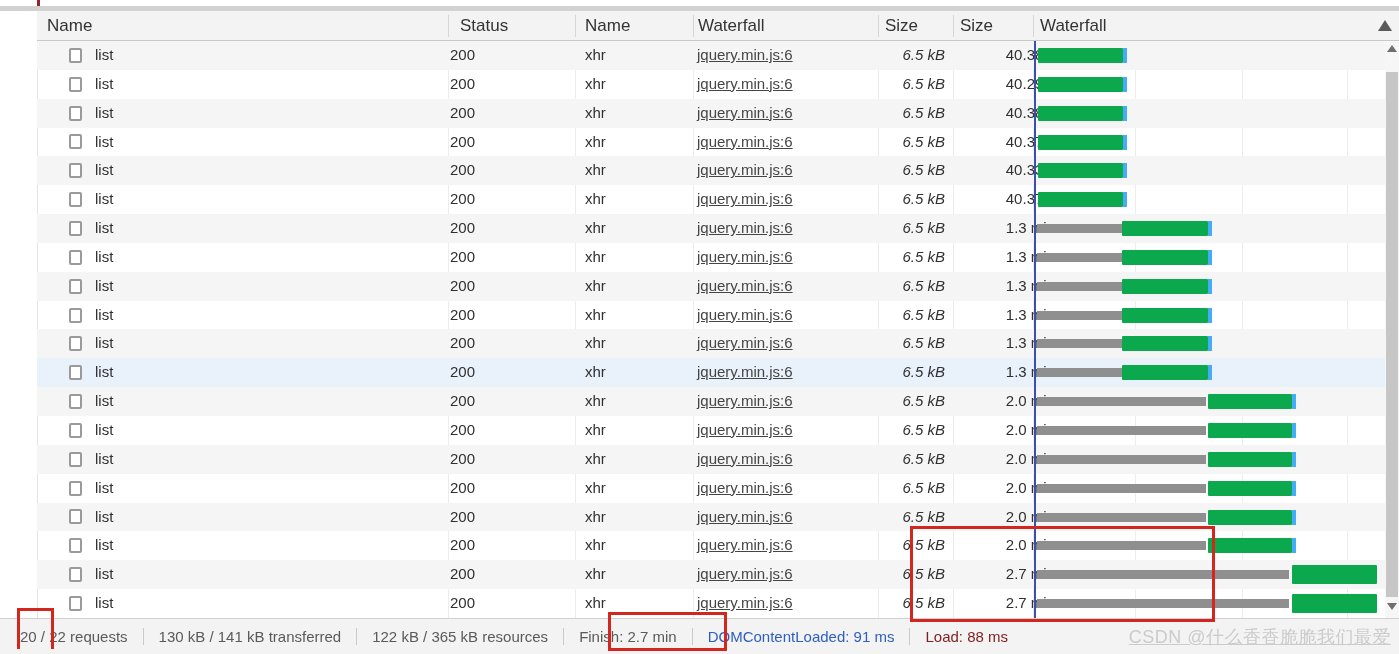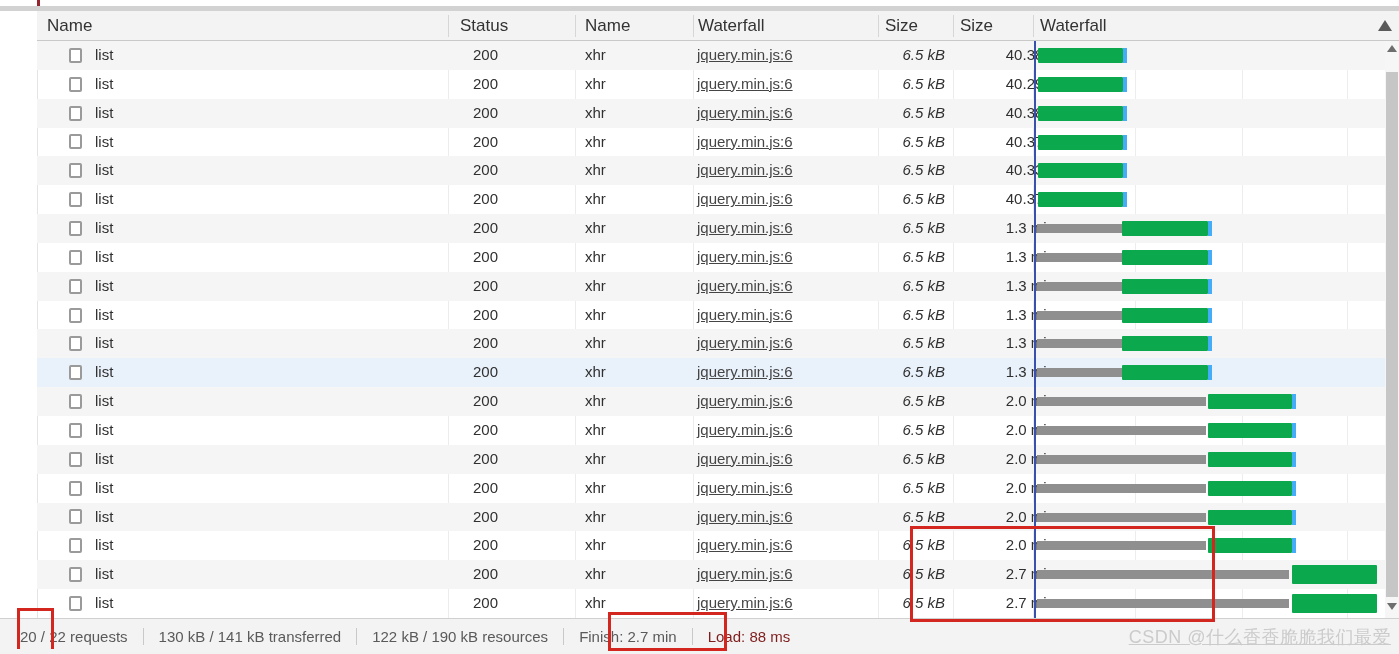--- a/index.html
+++ b/index.html
@@ -28,21 +28,21 @@
   .dcl-line { position:absolute; top:0; width:2px; height:577px; z-index:3; }
   .edge { position:absolute; top:0; width:1px; height:577px; background:#e4e4e4; }
 
   .row { position:relative; width:1348px; height:28.85px; }
   .row.stripe { background:#f5f5f5; }
   .row.hl { background:#e9f1fb; }
   .cell { position:absolute; top:0; height:28.85px; line-height:28.85px; white-space:nowrap; }
   .c-name   { left:10px; display:flex; align-items:center;padding-left:22px; }
   .checkbox { width:13px; height:15px; border:2px solid #9a9a9a; border-radius:2px;
               background:#fff; margin-right:13px; flex:0 0 auto; }
-  .c-status { left:436px;text-align:center; }
+  .c-status { left:413px;text-align:center; }
   .c-type   { left:548px; }
   .c-init   { left:660px; }
   .c-init span { text-decoration:underline; color:#454545; }
   .c-size   { left:841px; width:67px; text-align:right;font-style:italic; }
   .c-time   { left:916px; width:102px; text-align:right; }
 
   .wf-bar { position:absolute; z-index:2; }
   .wf-green { background:var(--green); top:7px;  height:15px; border-radius:1px; }
   .wf-gray  { background:var(--graybar); top:10px; height:9px; }
   .wf-cap   { background:var(--cap); top:7px; height:15px; }
@@ -396,22 +396,23 @@
       </div>
     <div class="sb-thumb"></div>
     <div class="sb-btn" style="top:558px">
         <div class="tri-down"></div>
       </div>
   </div>
 
   <div class="statusbar">
     <div class="sb-item sb-first">20 / 22 requests</div>
     <div class="sb-item">130 kB / 141 kB transferred</div>
-    <div class="sb-item">122 kB / 190 kB resources</div>
+    <div class="sb-item">122 kB / 365 kB resources</div>
     <div class="sb-item">Finish: 2.7 min</div>
+    <div class="sb-item sb-dcl">DOMContentLoaded: 91 ms</div>
     <div class="sb-item sb-load">Load: 88 ms</div>
   </div>
   <div class="watermark">CSDN @什么香香脆脆我们最爱</div>
 
   <div class="anno anno-requests"></div>
   <div class="anno anno-finish"></div>
   <div class="anno anno-bigbox"></div>
 
 </div>
 

